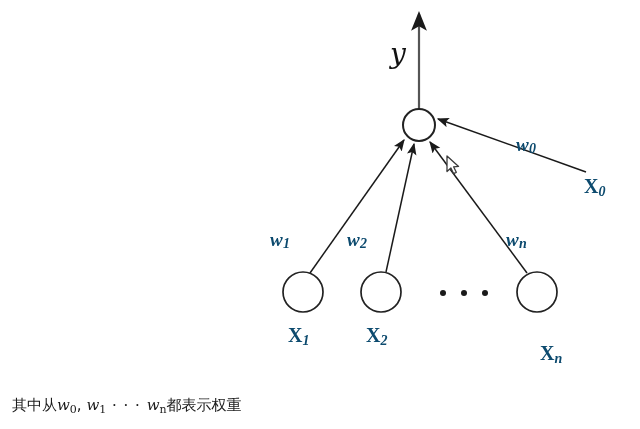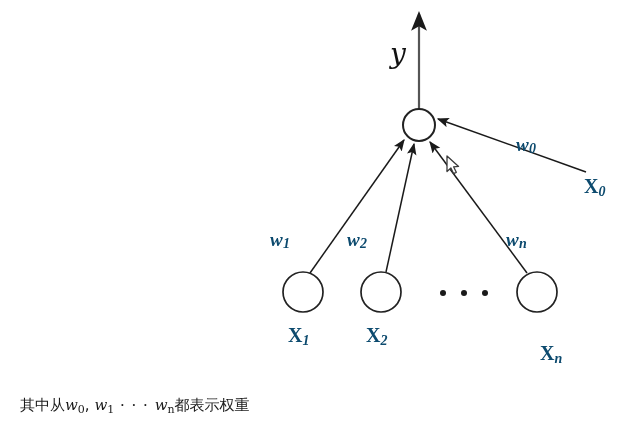--- a/index.html
+++ b/index.html
@@ -62,21 +62,21 @@
   
   .y-label {
     font-family: "DejaVu Serif", "Liberation Serif", serif;
     font-style: italic;
     font-size: 28px;
     color: #111111;
   }
   
   .caption {
     position: absolute;
-    left: 20px;
+    left: 12px;
     top: 396px;
     font-family: "DejaVu Sans", "Liberation Sans", sans-serif;
     font-size: 15px;
     color: #1a1a1a;
     white-space: nowrap;
   }
   .caption .math {
     font-family: "DejaVu Serif", "Liberation Serif", serif;
     font-style: italic;
     font-size: 15px;

